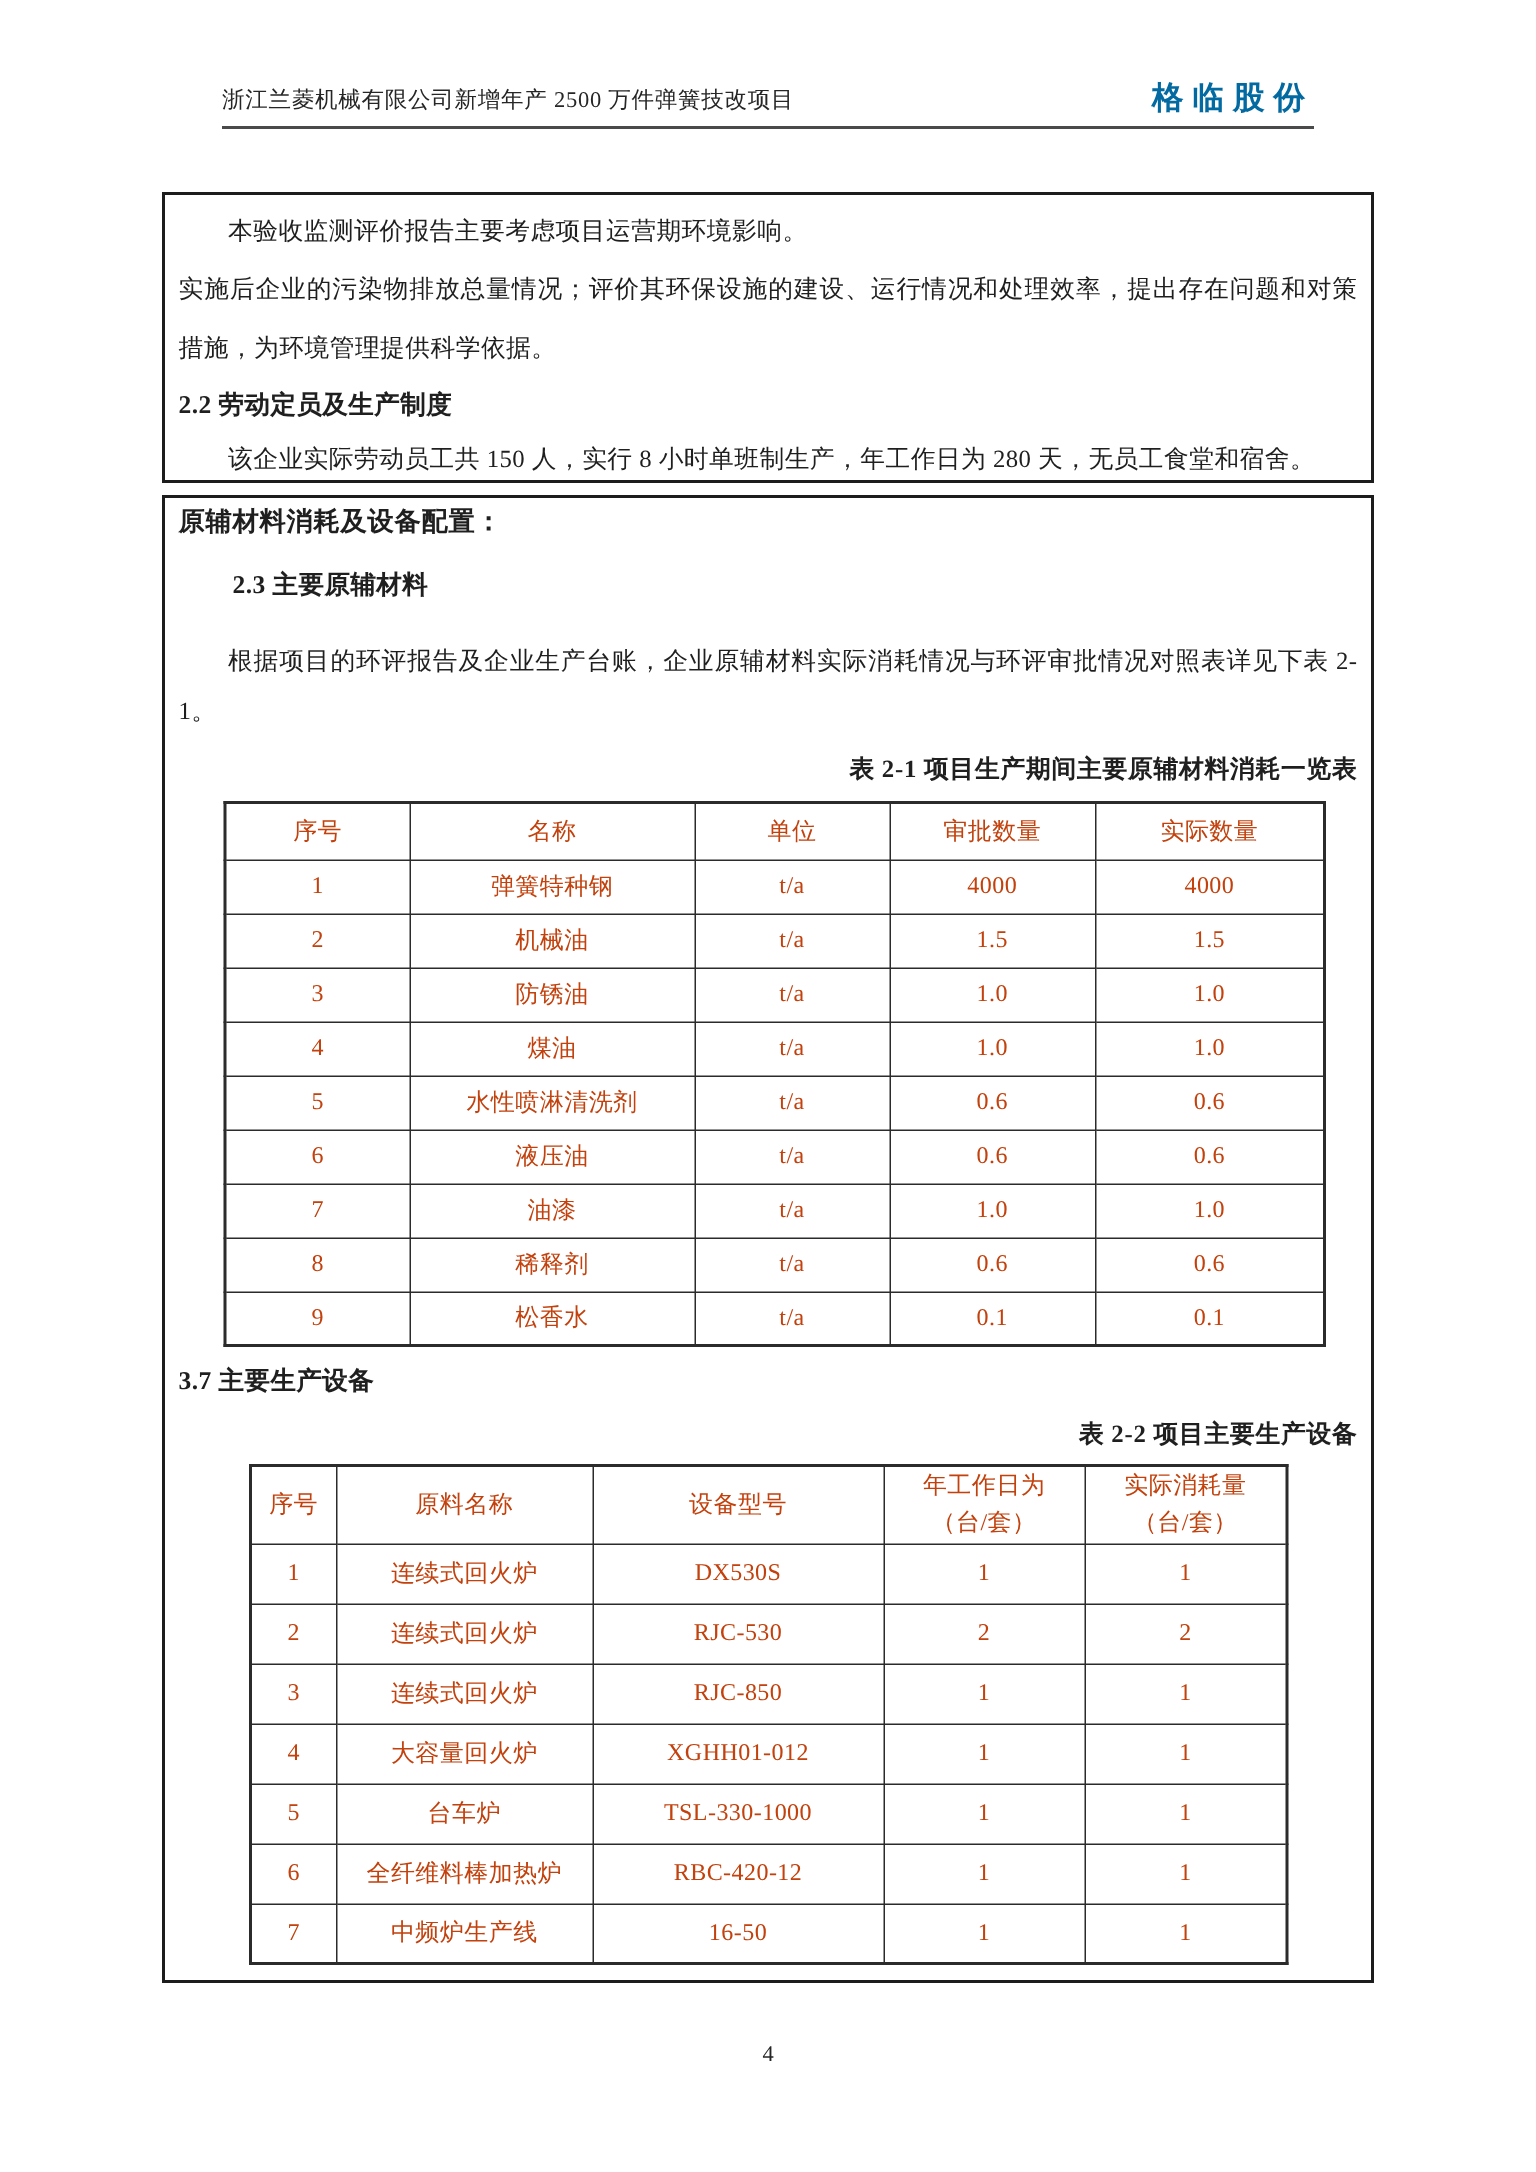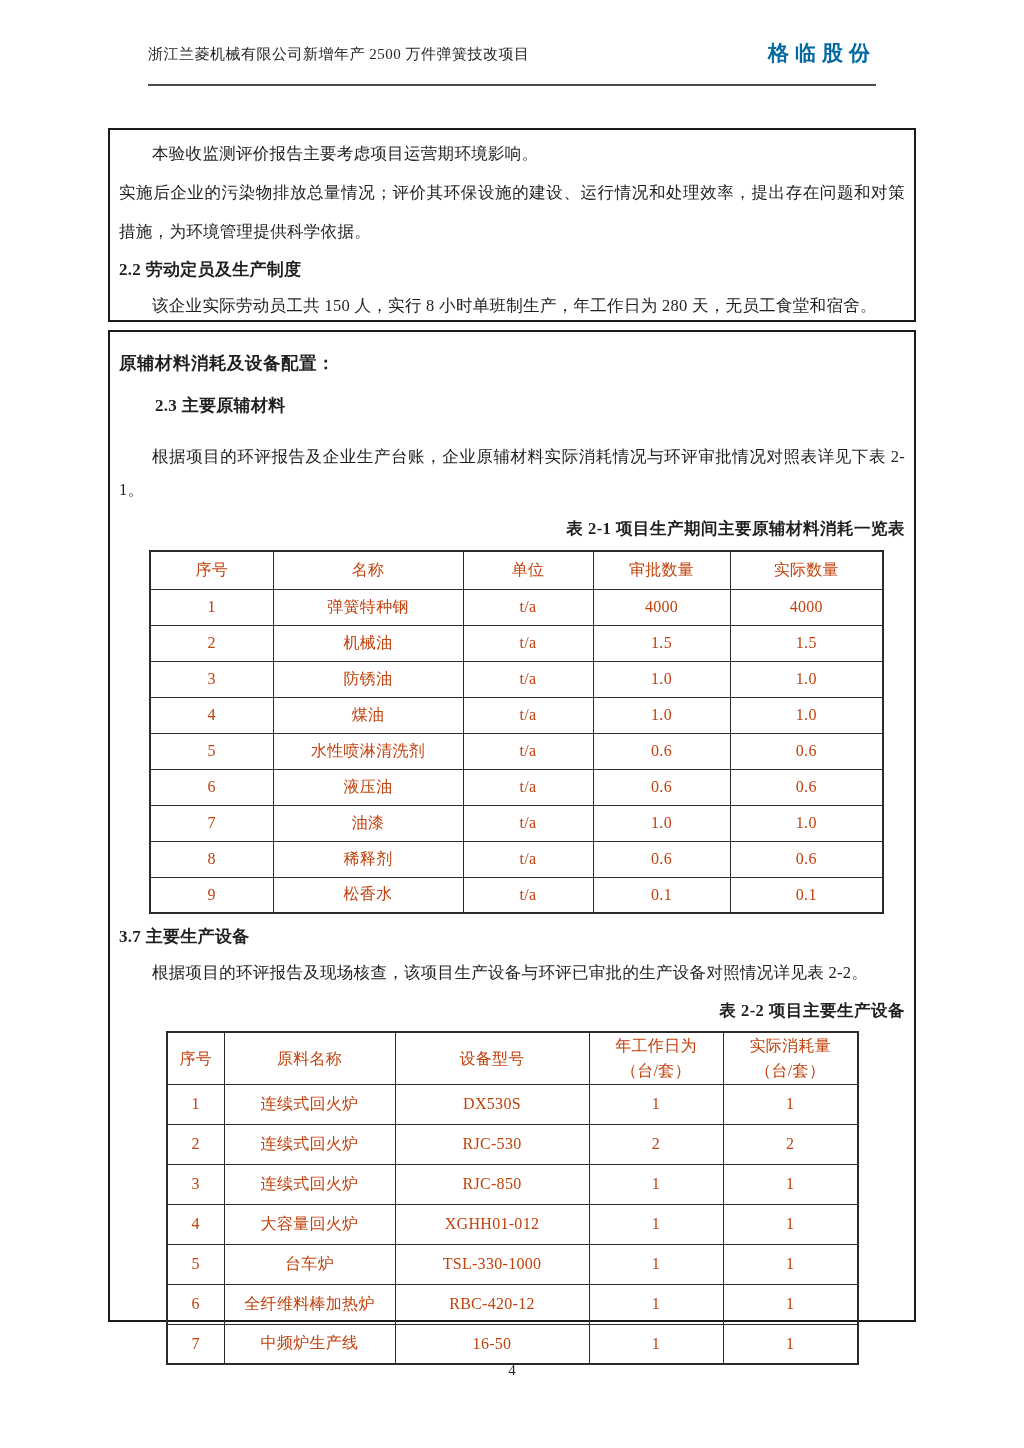--- a/index.html
+++ b/index.html
@@ -9,32 +9,32 @@
     background: #ffffff;
     font-family: "Liberation Serif", "DejaVu Serif", serif;
     color: #1f1f1f;
   }
   .page { position: relative; width: 1024px; height: 1448px; background: #fff; overflow: hidden; }
 
   
   .header {
     position: absolute; left: 148px; top: 48px; width: 728px; height: 38px;
     display: flex; justify-content: space-between; align-items: flex-end;
-    border-bottom: 2px solid #4a4a4a; padding-bottom: 20px;
+    border-bottom: 2px solid #4a4a4a; padding-bottom: 8px;
   }
   .header-title { font-size: 15px; letter-spacing: 0.5px; color: #262626; }
   .header-logo  { font-size: 21px; font-weight: bold; letter-spacing: 6px; line-height: 1; }
 
   
   .box {
     position: absolute; left: 108px; width: 808px;
     border: 2px solid #1c1c1c; background: #fff; padding: 4px 9px 0 9px;
   }
   .box1 { top: 128px; height: 194px; }
-  .box2 { top: 330px; height: 992px; padding-top: 16px; }
+  .box2 { top: 330px; height: 992px; padding-top: 0; }
 
   .para { margin: 0; font-size: 16.5px; line-height: 39px; text-align: justify; letter-spacing: 0.3px; }
   .box2 .para { line-height: 33px; }
   .indent { text-indent: 2em; }
   .section-heading { margin: 3px 0 0 0; font-size: 17px; font-weight: bold; line-height: 32px; letter-spacing: 0.3px; }
   .box2 .section-heading { line-height: 26px; }
   .box-main-heading { margin: 2px 0 0 0; font-size: 17.5px; font-weight: bold; line-height: 26px; letter-spacing: 0.5px; }
   .sp-23  { margin-top: 17px; margin-left: 36px; }
   .para-23 { margin-top: 21px; }
   .tbl-title { margin: 10px 0 0 0; text-align: right; font-size: 16.5px; font-weight: bold; line-height: 26px; letter-spacing: 0.5px; }
@@ -166,21 +166,20 @@
             <td>9</td>
             <td>松香水</td>
             <td>t/a</td>
             <td>0.1</td>
             <td>0.1</td>
           </tr>
         </tbody>
     </table>
 
     <h3 class="section-heading sp-24">3.7 主要生产设备</h3>
-    <p class="para indent para-24">根据项目的环评报告及现场核查，该项目生产设备与环评已审批的生产设备对照情况详见表 2-2。</p>
 
     <div class="tbl-title tbl2-title">表 2-2 项目主要生产设备</div>
     <table class="tbl tbl2">
       <colgroup>
         <col style="width:57px">
           <col style="width:171px">
           <col style="width:194px">
           <col style="width:134px">
           <col style="width:135px">
       </colgroup>

